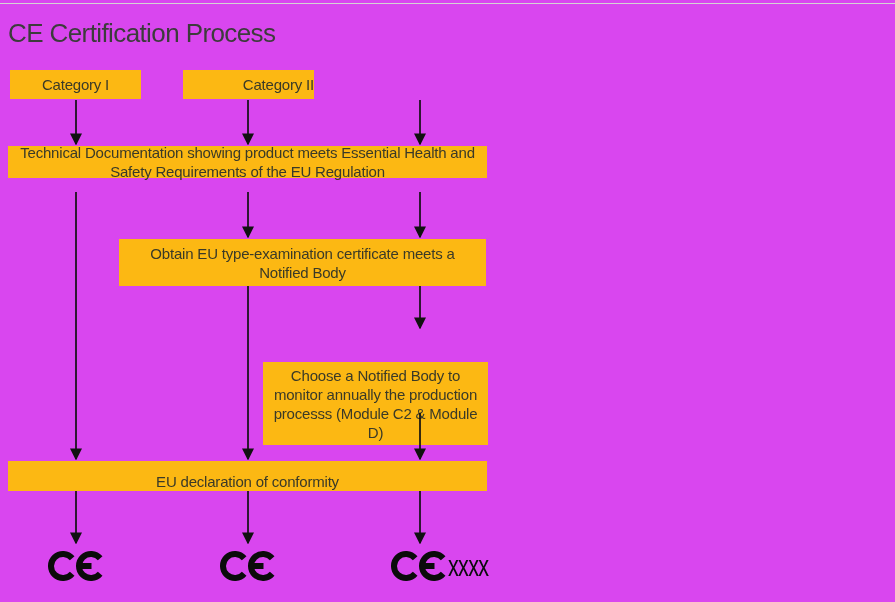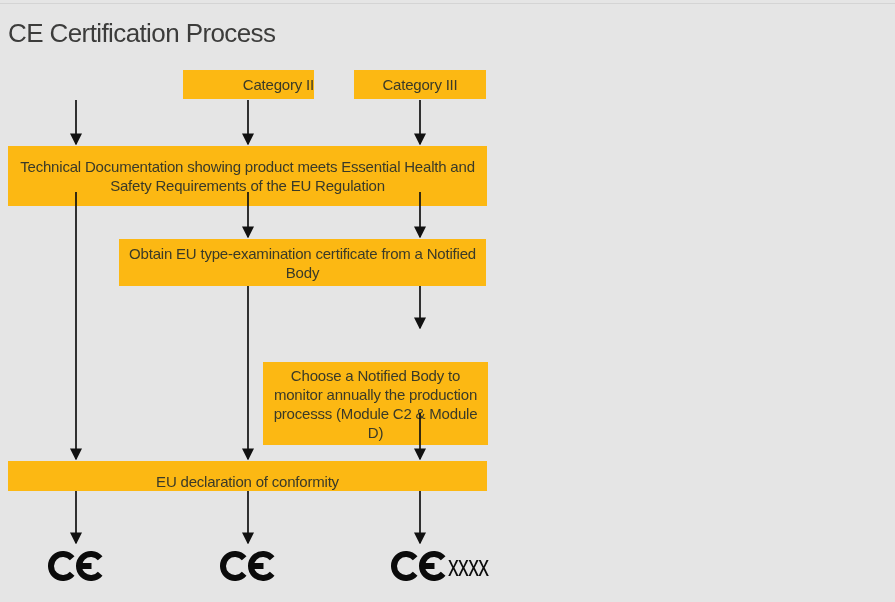--- a/index.html
+++ b/index.html
@@ -1,20 +1,20 @@
 <!DOCTYPE html>
 <html><head>
 <meta charset="utf-8">
 <style>
   html,body{margin:0;padding:0;background:#ffffff;}
   *{box-sizing:border-box;}
   #stage{
     position:relative;
     width:895px;height:602px;
-    background:#e5e5e5;
+    background:#d946ef;
     font-family:"Liberation Sans", sans-serif;
     overflow:hidden;
   }
   .top-divider{
     position:absolute;left:0;top:3px;width:895px;height:1px;
     background:#d4d4d4;
   }
   .page-title{
     position:absolute;left:8px;top:18px;
     font-size:26px;line-height:30px;
@@ -28,21 +28,21 @@
     color:#3a3a28;
     display:flex;align-items:center;justify-content:center;
     text-align:center;
     font-size:15px;line-height:19px;
     letter-spacing:-0.2px;
   }
   .cat{width:131px;height:29px;top:70px;}
   #cat1{left:10px;}
   #cat2{left:183px;justify-content:flex-end;}
   #cat3{left:354px;width:132px;}
-  #box-techdoc{left:8px;top:146px;width:479px;height:60px;padding:2px 8px;}
+  #box-techdoc{left:8px;top:146px;width:479px;height:32px;padding:2px 8px;}
   #box-typeexam{left:119px;top:239px;width:367px;height:47px;padding:2px 10px;}
   #box-monitor{left:263px;top:330px;width:225px;height:83px;padding:2px 9px;margin-top:32px;}
   #box-declaration{left:8px;top:461px;width:479px;height:30px;align-items:flex-end;}
   .arrows{
     position:absolute;left:0;top:0;width:895px;height:602px;
     pointer-events:none;
   }
   .arrows line{stroke:#111111;stroke-width:1.7;}
   .arrows #ah path{fill:#111111;}
   .ce-mark{
@@ -66,33 +66,33 @@
 </style>
 </head>
 <body>
 
 <div id="stage">
 
   <div class="top-divider"></div>
 
   <div class="page-title">CE Certification Process</div>
 
+  <div class="ybox cat" id="cat1">
+    <span>Category I</span>
+  </div>
   <div class="ybox cat" id="cat2">
     <span>Category II</span>
-  </div>
-  <div class="ybox cat" id="cat3">
-    <span>Category III</span>
   </div>
 
   <div class="ybox" id="box-techdoc">
     <span>Technical Documentation showing product meets Essential Health and Safety Requirements of the EU Regulation</span>
   </div>
 
   <div class="ybox" id="box-typeexam">
-    <span>Obtain EU type-examination certificate from a Notified Body</span>
+    <span>Obtain EU type-examination certificate meets a Notified Body</span>
   </div>
 
   <div class="ybox" id="box-monitor">
     <span>Choose a Notified Body to monitor annually the production processs (Module C2 &amp; Module D)</span>
   </div>
 
   <div class="ybox" id="box-declaration">
     <span>EU declaration of conformity</span>
   </div>
 

